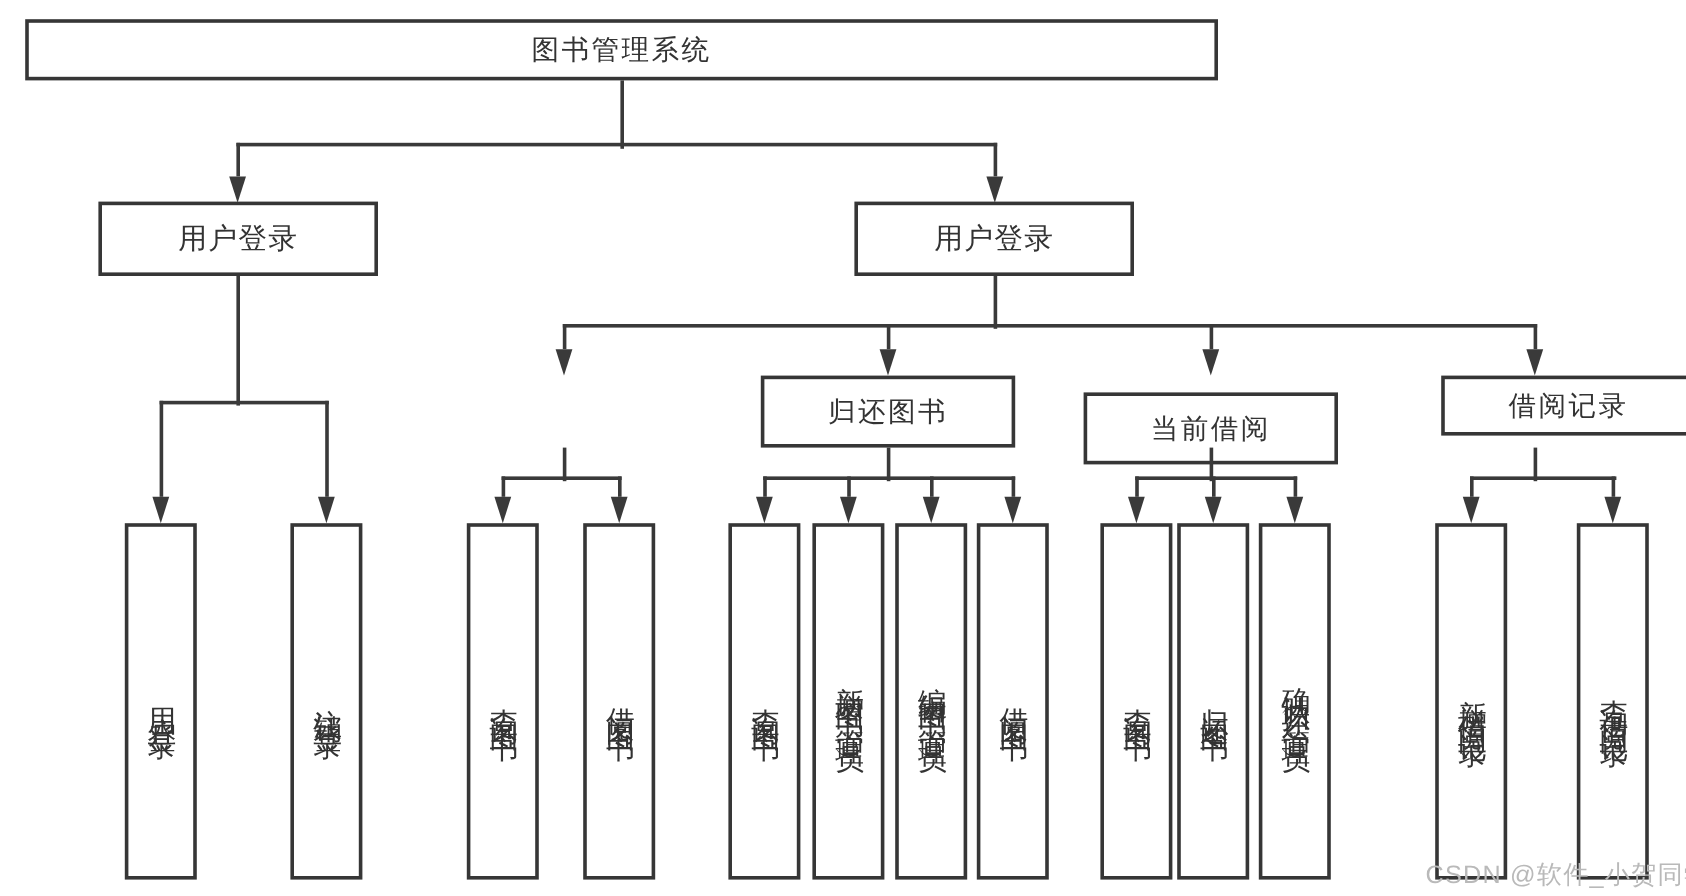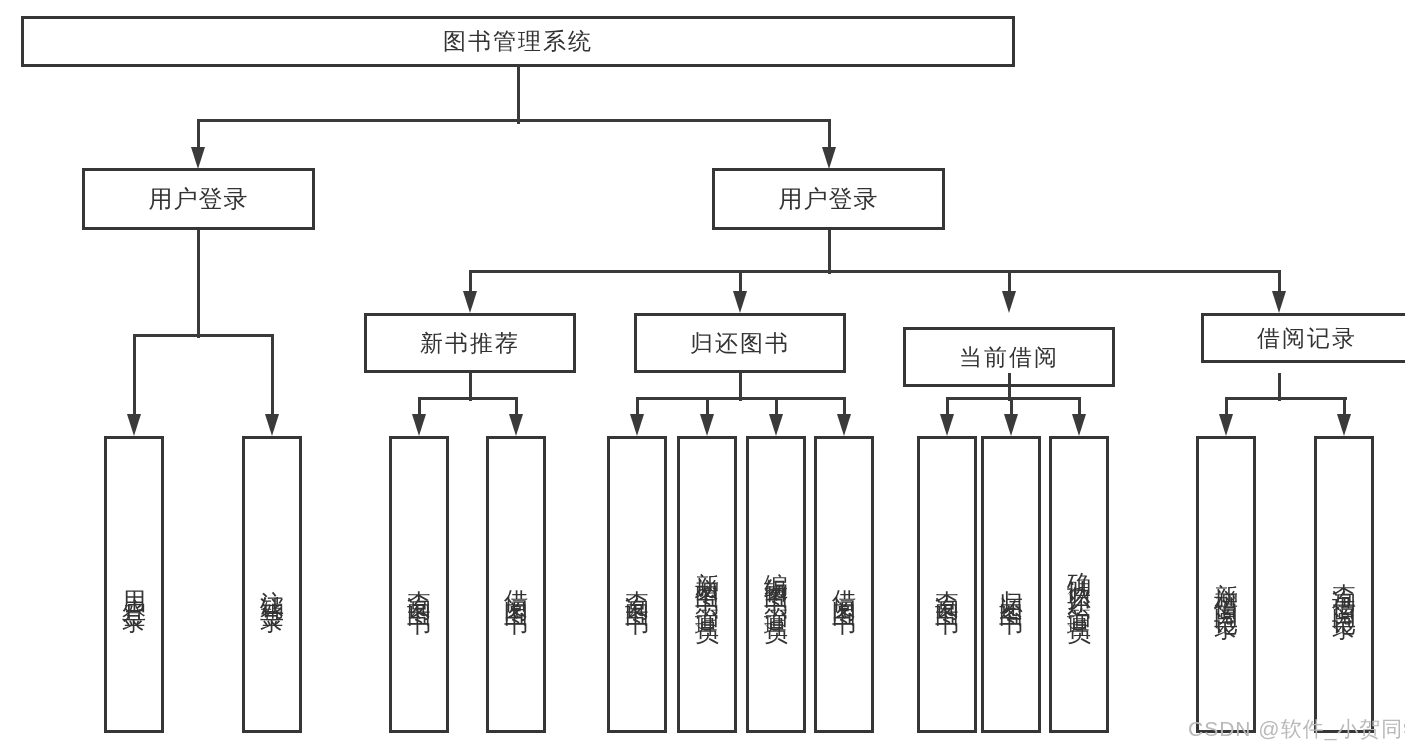--- a/index.html
+++ b/index.html
@@ -34,21 +34,20 @@
 </head>
 <body>
 
 <div class="canvas">
 
   <div class="box hbox" style="left:21px;top:16px;width:994px;height:51px;">图书管理系统</div>
 
   <div class="box hbox2" style="left:82px;top:168px;width:233px;height:62px;">用户登录</div>
   <div class="box hbox2" style="left:712px;top:168px;width:233px;height:62px;">用户登录</div>
 
-  <div class="box hbox" style="left:364px;top:313px;width:212px;height:60px;">新书推荐</div>
   <div class="box hbox" style="left:634px;top:313px;width:212px;height:60px;">归还图书</div>
   <div class="box hbox" style="left:903px;top:313px;width:212px;height:60px;margin-top:14px;">当前借阅</div>
   <div class="box hbox" style="left:1173px;top:313px;width:212px;height:50px;margin-left:28px;">借阅记录</div>
 
   <div class="box vbox" style="left:104px;top:436px;width:60px;height:297px;">用户登录</div>
   <div class="box vbox" style="left:242px;top:436px;width:60px;height:297px;">注销登录</div>
 
   <div class="box vbox" style="left:389px;top:436px;width:60px;height:297px;">查询图书</div>
   <div class="box vbox" style="left:486px;top:436px;width:60px;height:297px;">借阅图书</div>
 

